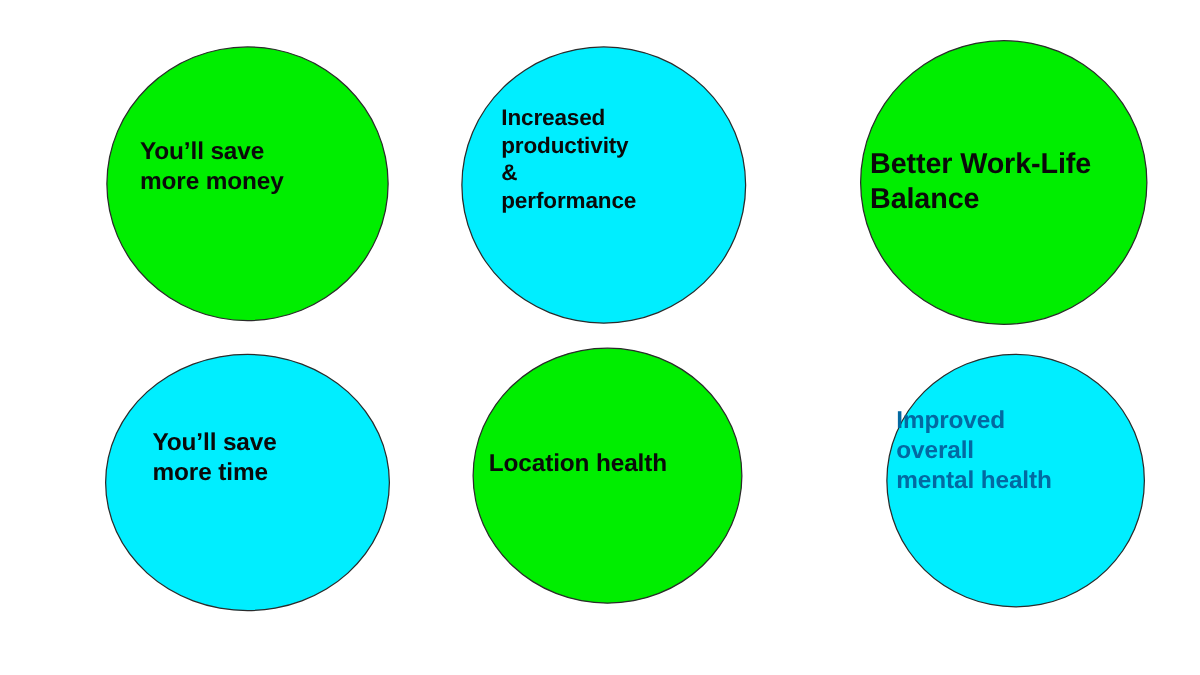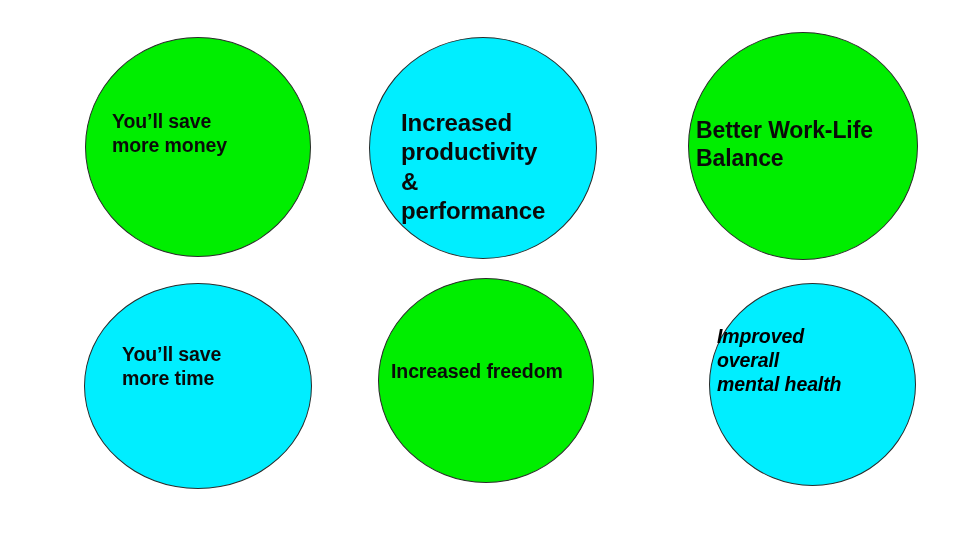--- a/index.html
+++ b/index.html
@@ -34,21 +34,21 @@
     letter-spacing: -0.1px;
     text-align: left;
     -webkit-font-smoothing: antialiased;
   }
 
   
   #circle-save-money      { left: 85px;  top: 37px;  width: 226px; height: 220px; }
   #label-save-money       { left: 112px; top: 110px; width: 190px; font-size: 19.5px; }
 
   #circle-productivity    { left: 369px; top: 37px;  width: 228px; height: 222px; }
-  #label-productivity     { left: 401px; top: 84px;  width: 185px; font-size: 24px; margin-top: 24px; }
+  #label-productivity     { left: 401px; top: 84px;  width: 185px; font-size: 18px; }
 
   #circle-work-life       { left: 688px; top: 32px;  width: 230px; height: 228px; }
   #label-work-life        { left: 696px; top: 116px; width: 215px; font-size: 23px; }
 
   
   #circle-save-time       { left: 84px;  top: 283px; width: 228px; height: 206px; }
   #label-save-time        { left: 122px; top: 343px; width: 185px; font-size: 19.5px; }
 
   #circle-location        { left: 378px; top: 278px; width: 216px; height: 205px; }
   #label-location         { left: 391px; top: 360px; width: 205px; font-size: 19.5px; }
@@ -73,20 +73,20 @@
 
   <div class="circle" id="circle-work-life" style="background-color: rgb(0, 238, 0); border-color: rgb(43, 43, 43);"></div>
   <div class="circle-label" id="label-work-life" style="color: rgb(10, 10, 10);">Better Work-Life
 Balance</div>
 
   <div class="circle" id="circle-save-time" style="background-color: rgb(0, 238, 255); border-color: rgb(43, 43, 43);"></div>
   <div class="circle-label" id="label-save-time" style="color: rgb(10, 10, 10);">You’ll save
 more time</div>
 
   <div class="circle" id="circle-location" style="background-color: rgb(0, 238, 0); border-color: rgb(43, 43, 43);"></div>
-  <div class="circle-label" id="label-location" style="color: rgb(10, 10, 10);">Increased freedom</div>
+  <div class="circle-label" id="label-location" style="color: rgb(10, 10, 10);">Location health</div>
 
   <div class="circle" id="circle-mental-health" style="background-color: rgb(0, 238, 255); border-color: rgb(43, 43, 43);"></div>
-  <div class="circle-label" id="label-mental-health" style="color: #000000; font-style: italic;">Improved
+  <div class="circle-label" id="label-mental-health" style="color: #0369a1;">Improved
 overall
 mental health</div>
 
 </div>
 
 </body></html>

